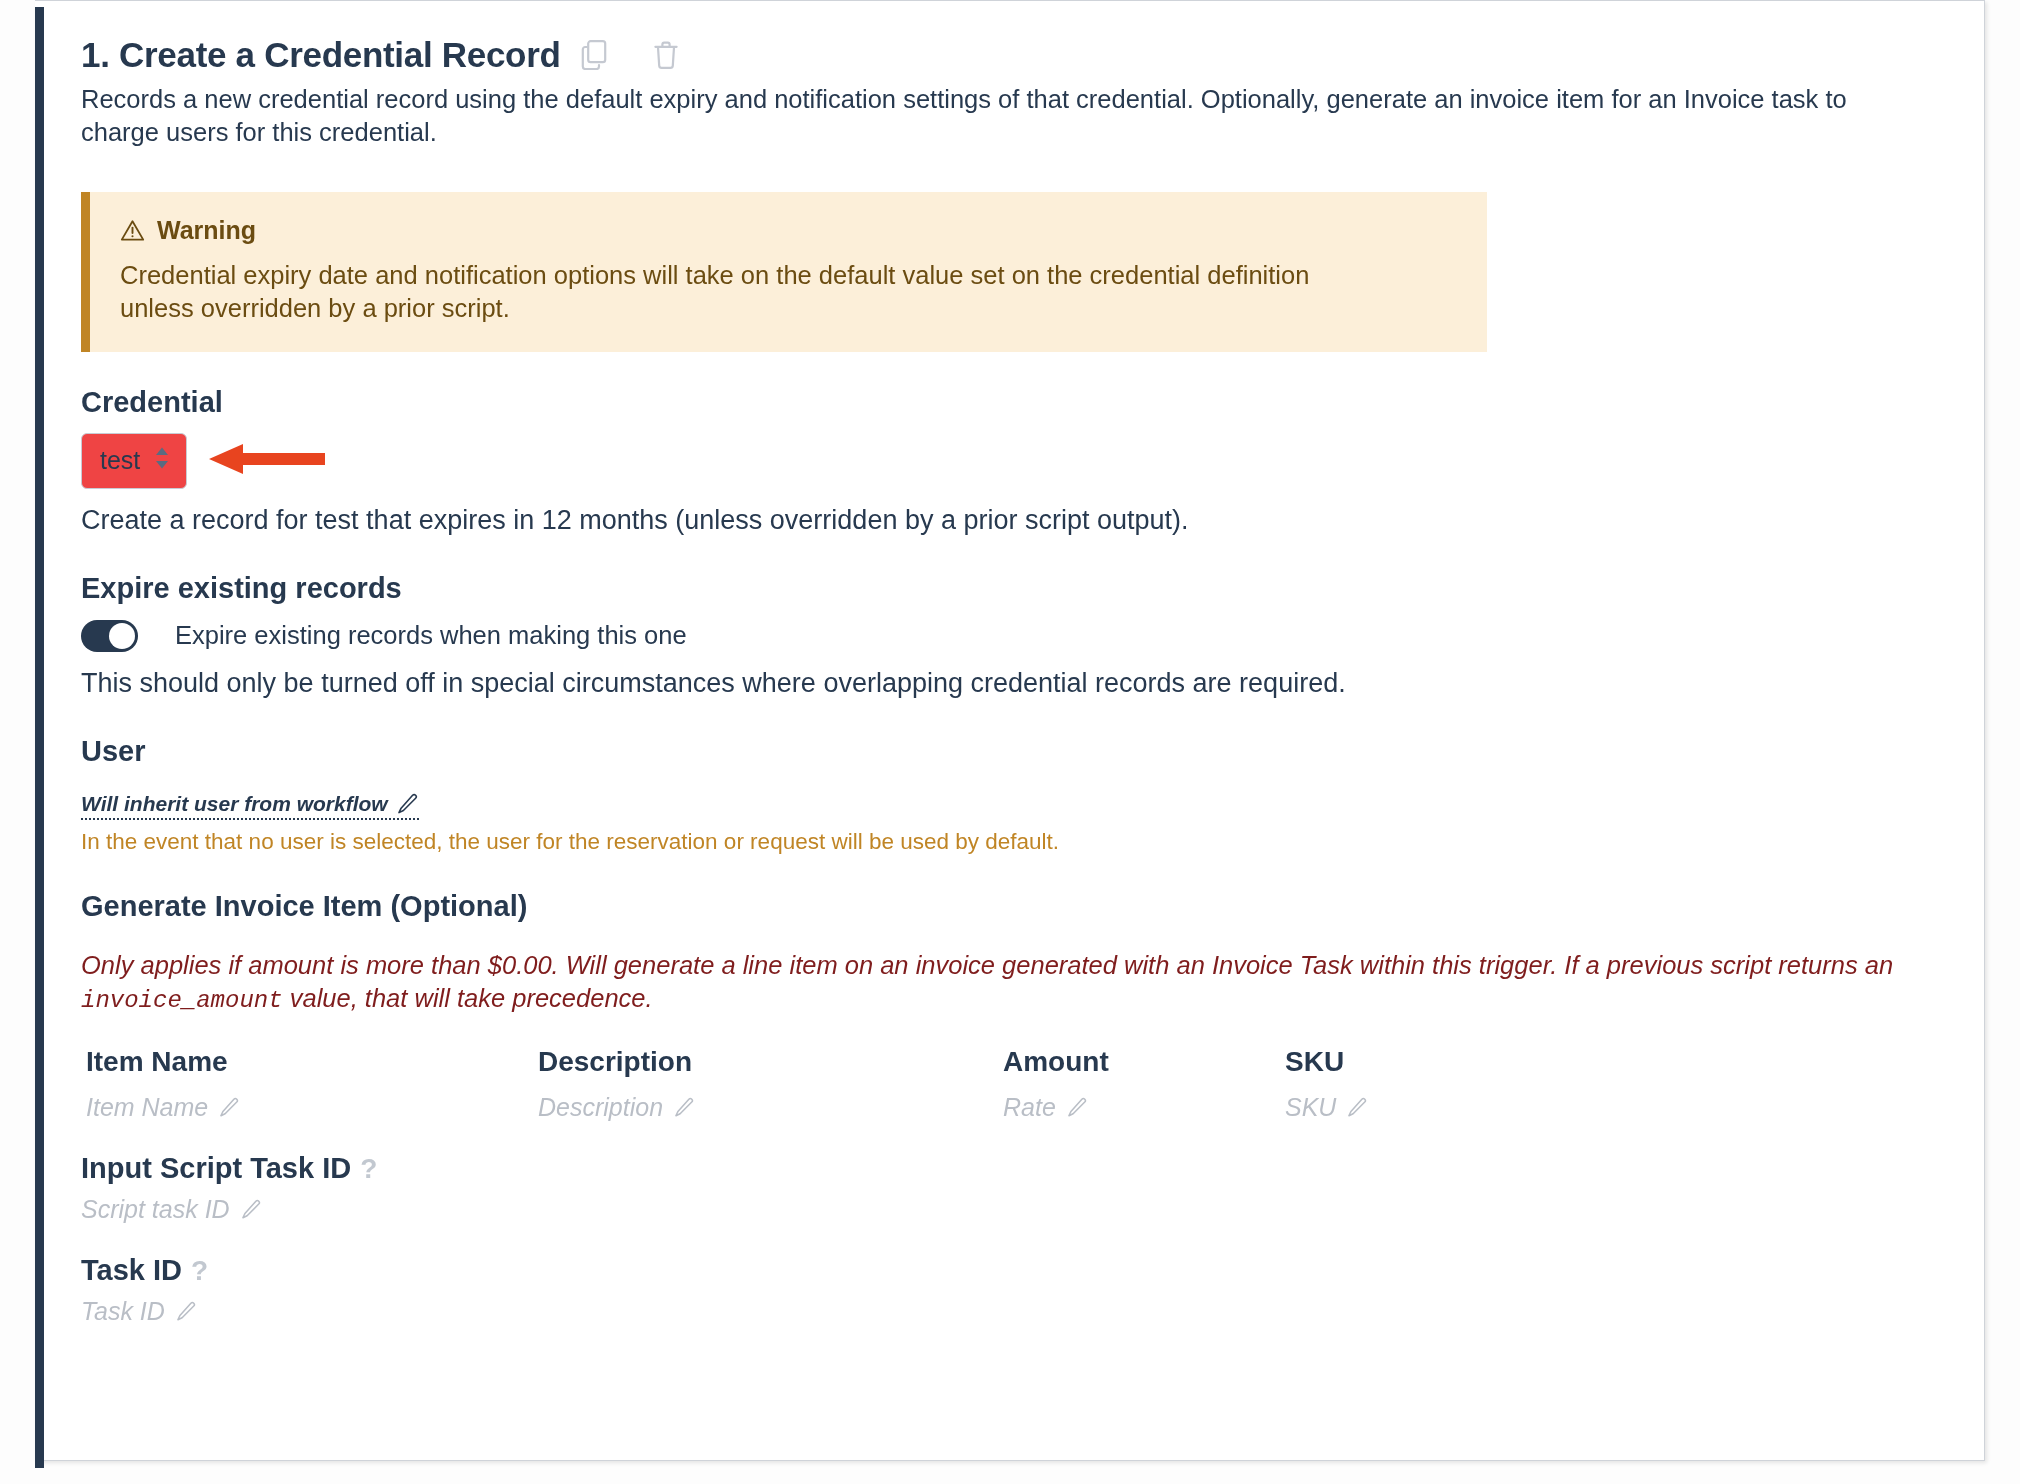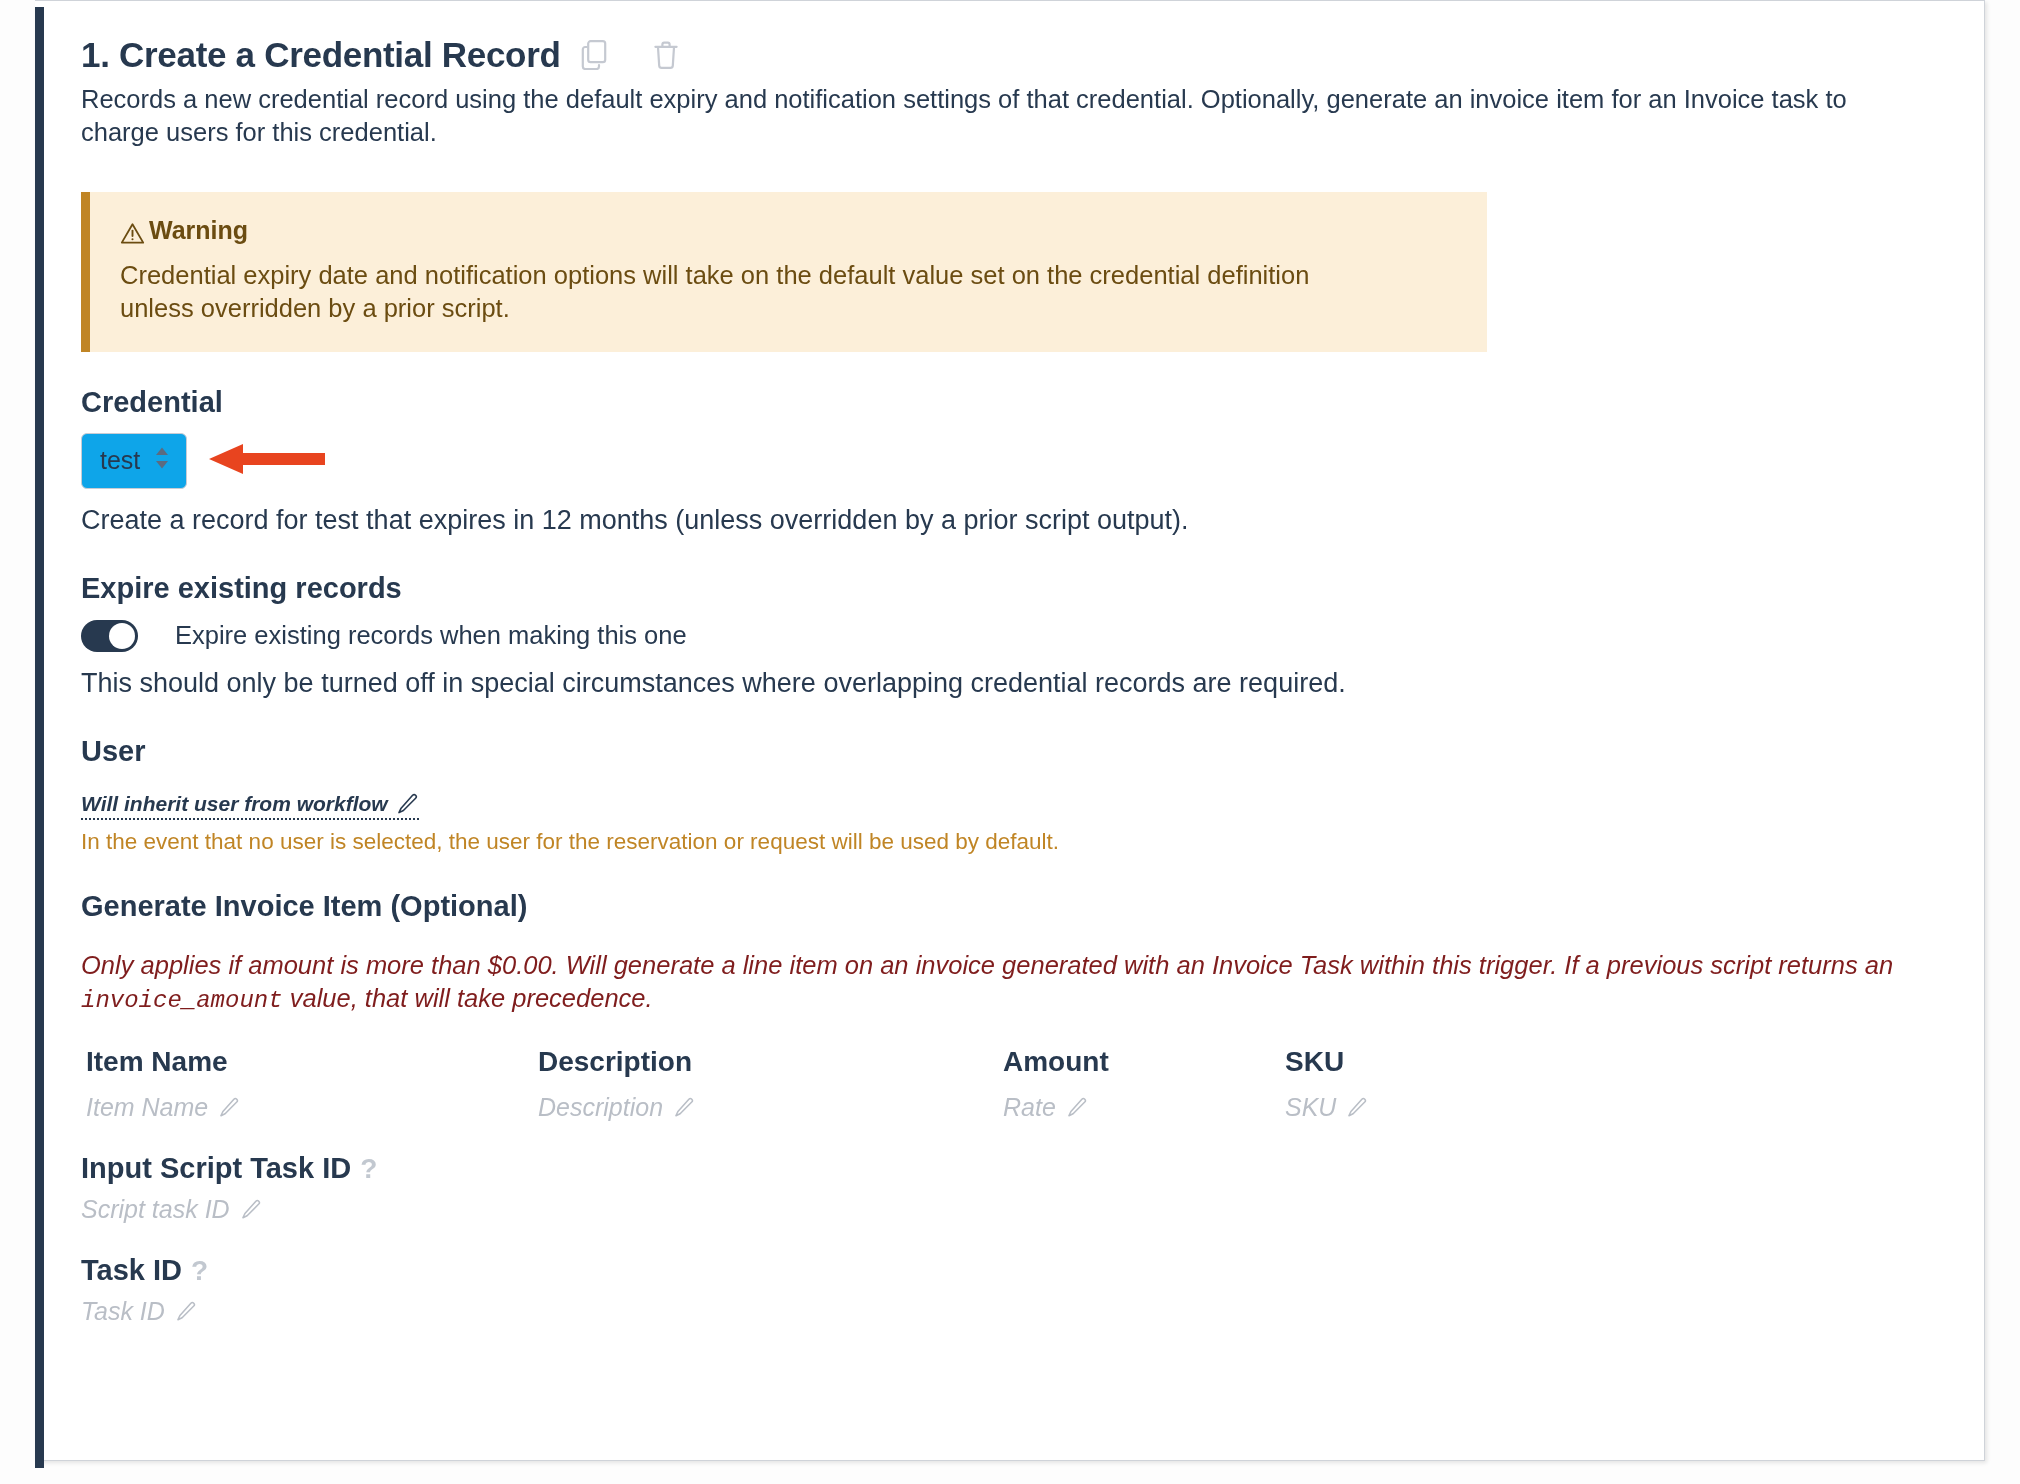--- a/index.html
+++ b/index.html
@@ -96,22 +96,22 @@
   .warning {
     margin: 42px 0 0 0;
     width: 1406px;
     box-sizing: border-box;
     background: #fcefd9;
     border-left: 9px solid #c08525;
     padding: 24px 30px 26px 30px;
   }
   .warning-title {
     display: flex;
-    align-items: flex-end;
-    gap: 4px;
+    align-items: center;
+    gap: 12px;
     font-size: 25px;
     font-weight: bold;
     color: #6b4c11;
     margin-bottom: 14px;
   }
   .warning-title svg { display: block; }
   .warning-body {
     font-size: 25.5px;
     line-height: 1.32;
     color: #6b4c11;
@@ -144,21 +144,21 @@
     margin-top: 14px;
     height: 56px;
   }
   .select-box {
     display: inline-flex;
     align-items: center;
     gap: 14px;
     box-sizing: border-box;
     height: 56px;
     padding: 0 16px 0 18px;
-    background: #0ea5e9;
+    background: #ef4444;
     border: 1px solid #c8ccd4;
     border-radius: 6px;
     font-size: 25px;
     color: #27394f;
     cursor: pointer;
   }
   .select-caret { display: block; }
 
   .arrow-annot {
     margin-left: 22px;

